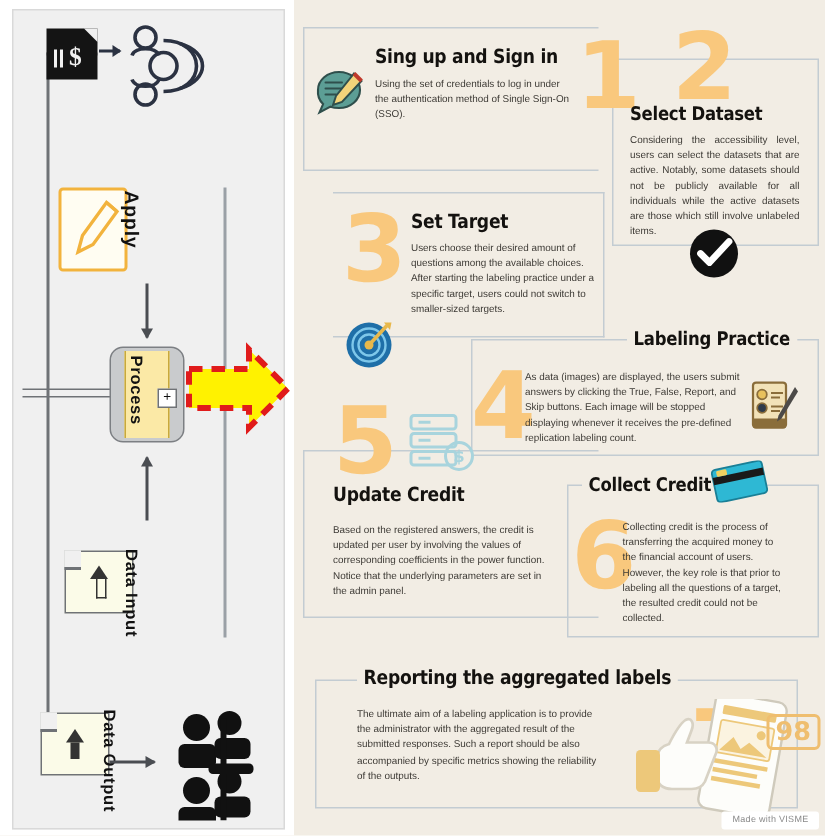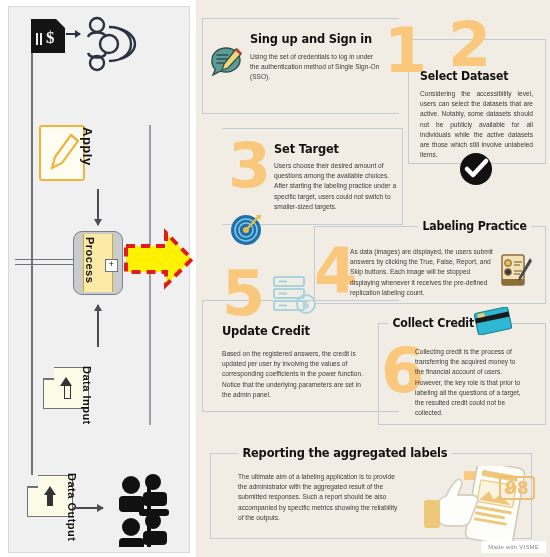--- a/index.html
+++ b/index.html
@@ -134,20 +134,21 @@
   .justify{text-align:justify;}
 
   .visme{
     position:absolute;right:4px;bottom:4px;background:#fff;color:#8a8a8a;
     font-size:6px;padding:3px 7px;border-radius:2px;z-index:20;letter-spacing:.2px;
   }
   .counter98{
     position:absolute;color:#efbe6f;font-weight:bold;font-size:17px;
     border:2px solid #efbe6f;border-radius:4px;padding:0 4px;
     font-family:"DejaVu Sans",sans-serif;
+    margin-left:12px;
   }
   .icon-abs{position:absolute;}
 </style>
 </head>
 <body>
 
 <div class="canvas">
 
   <div class="left-panel">
 

